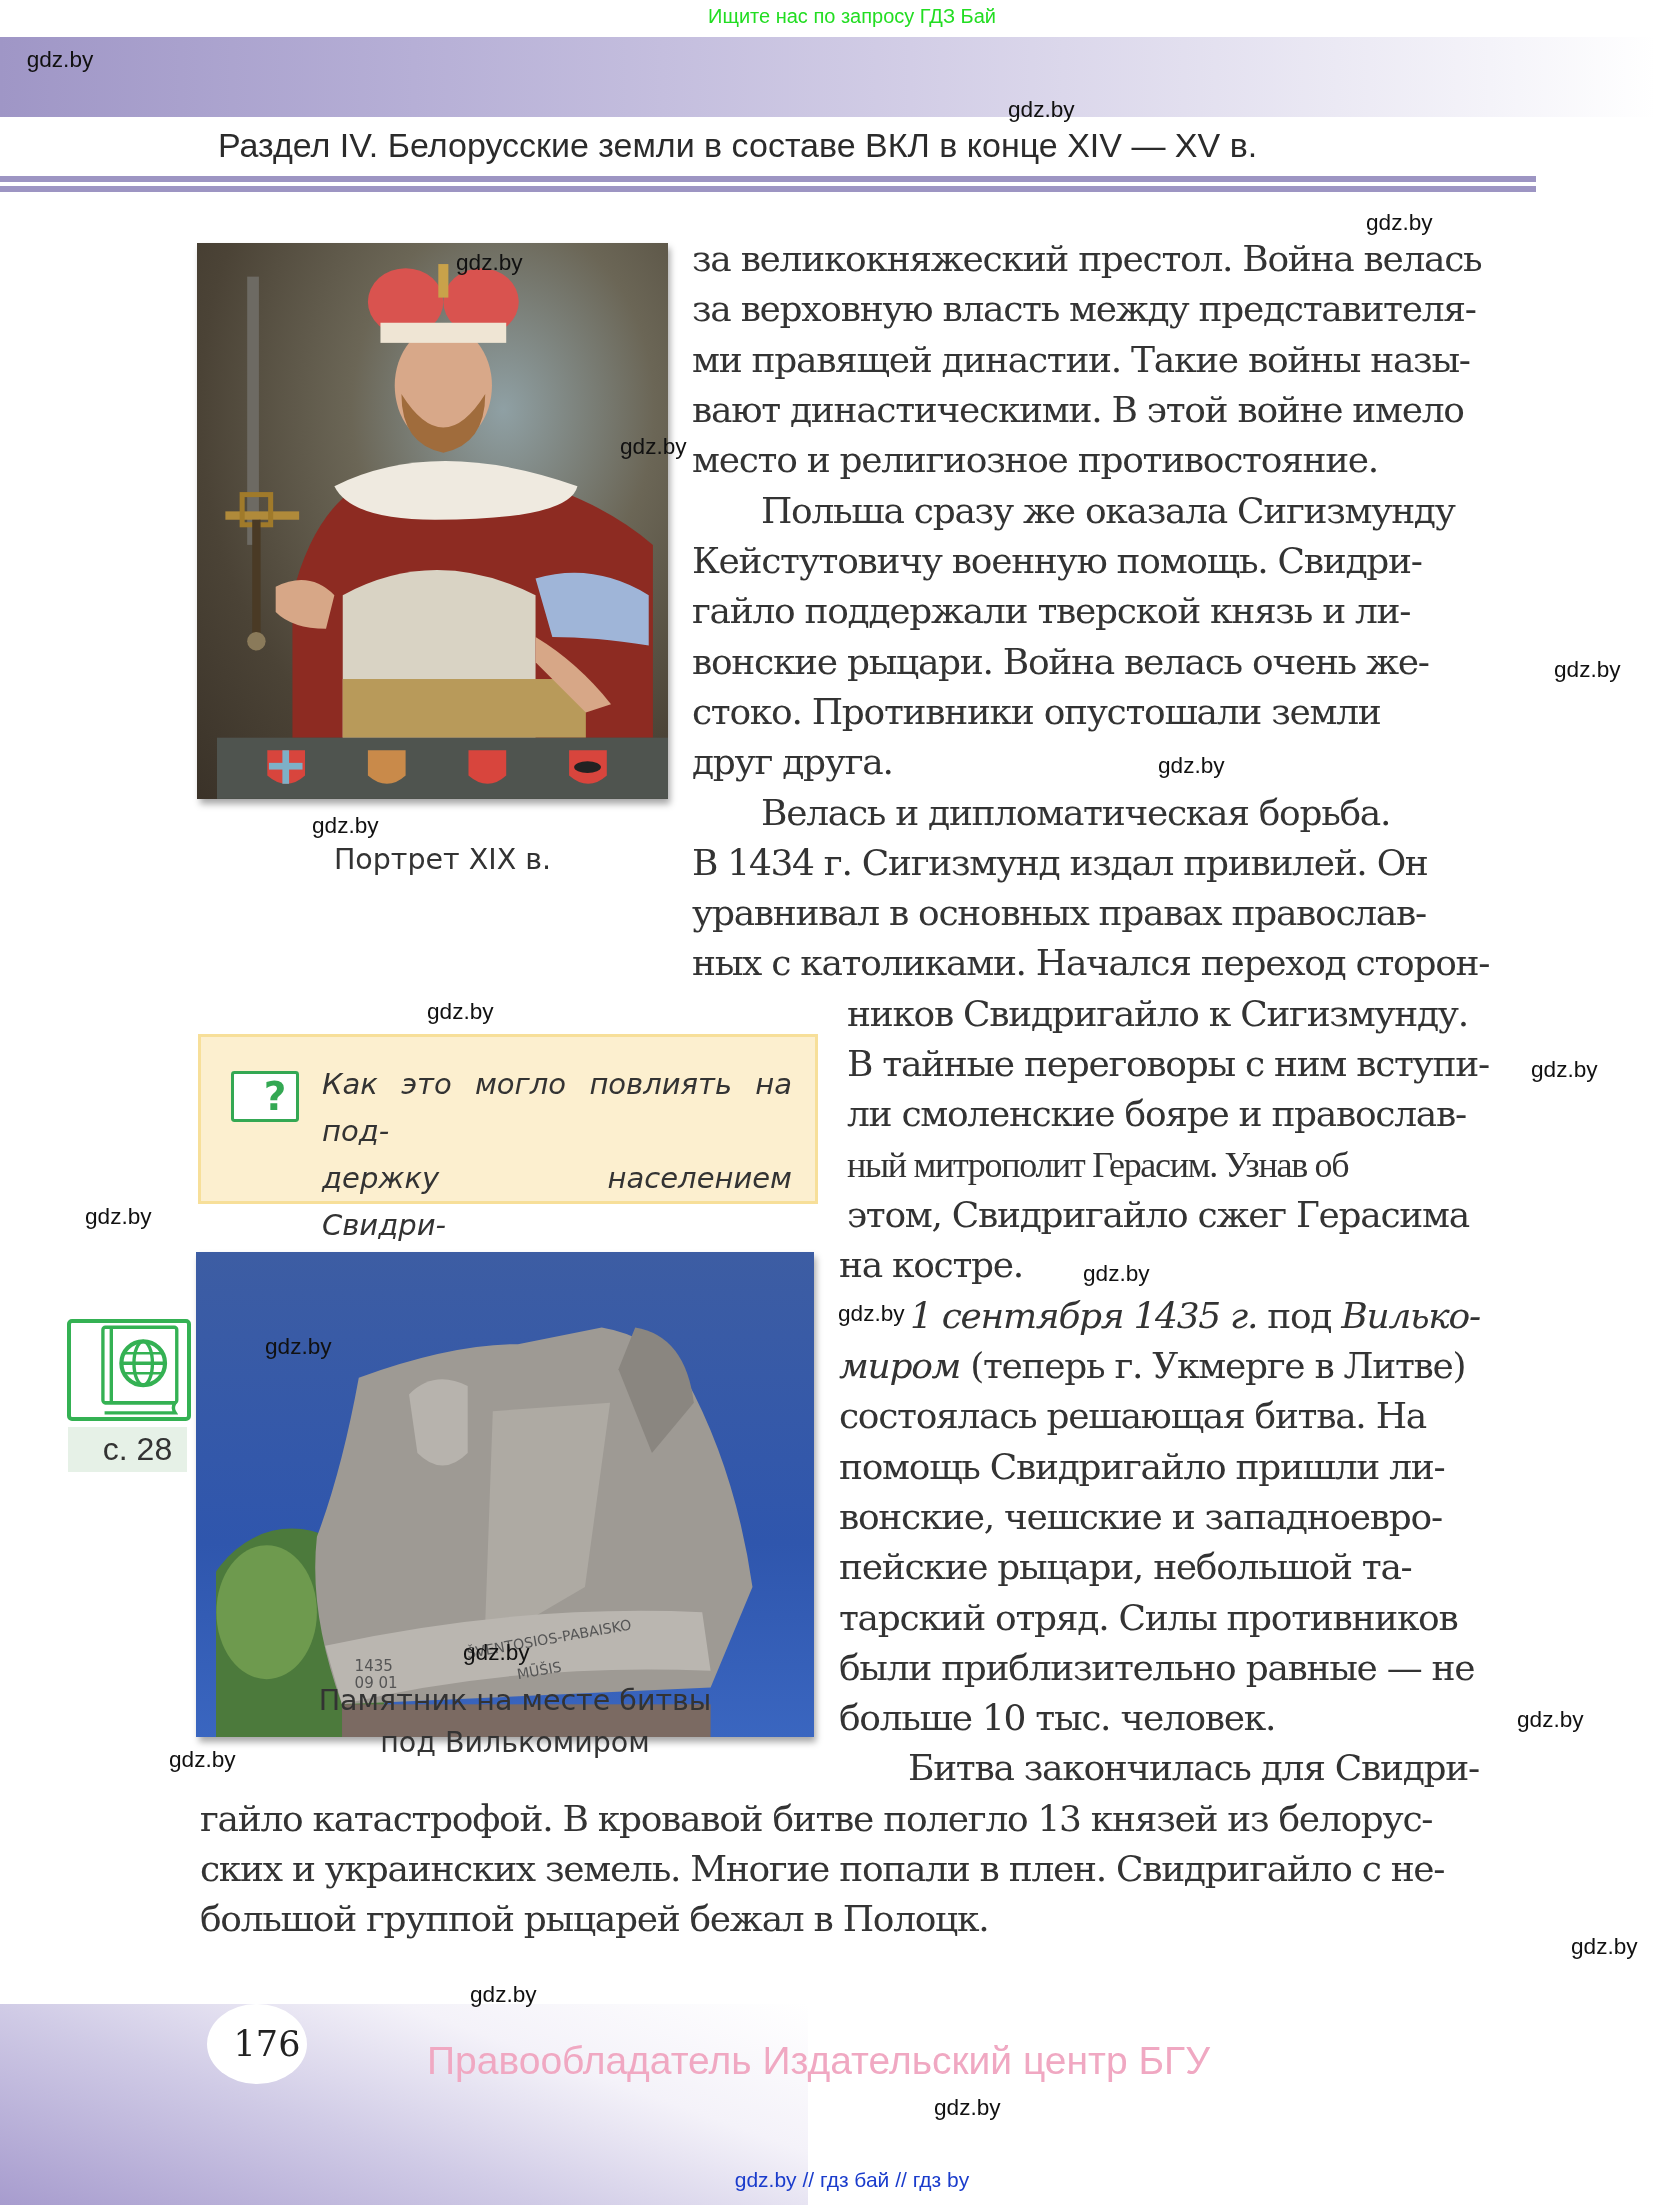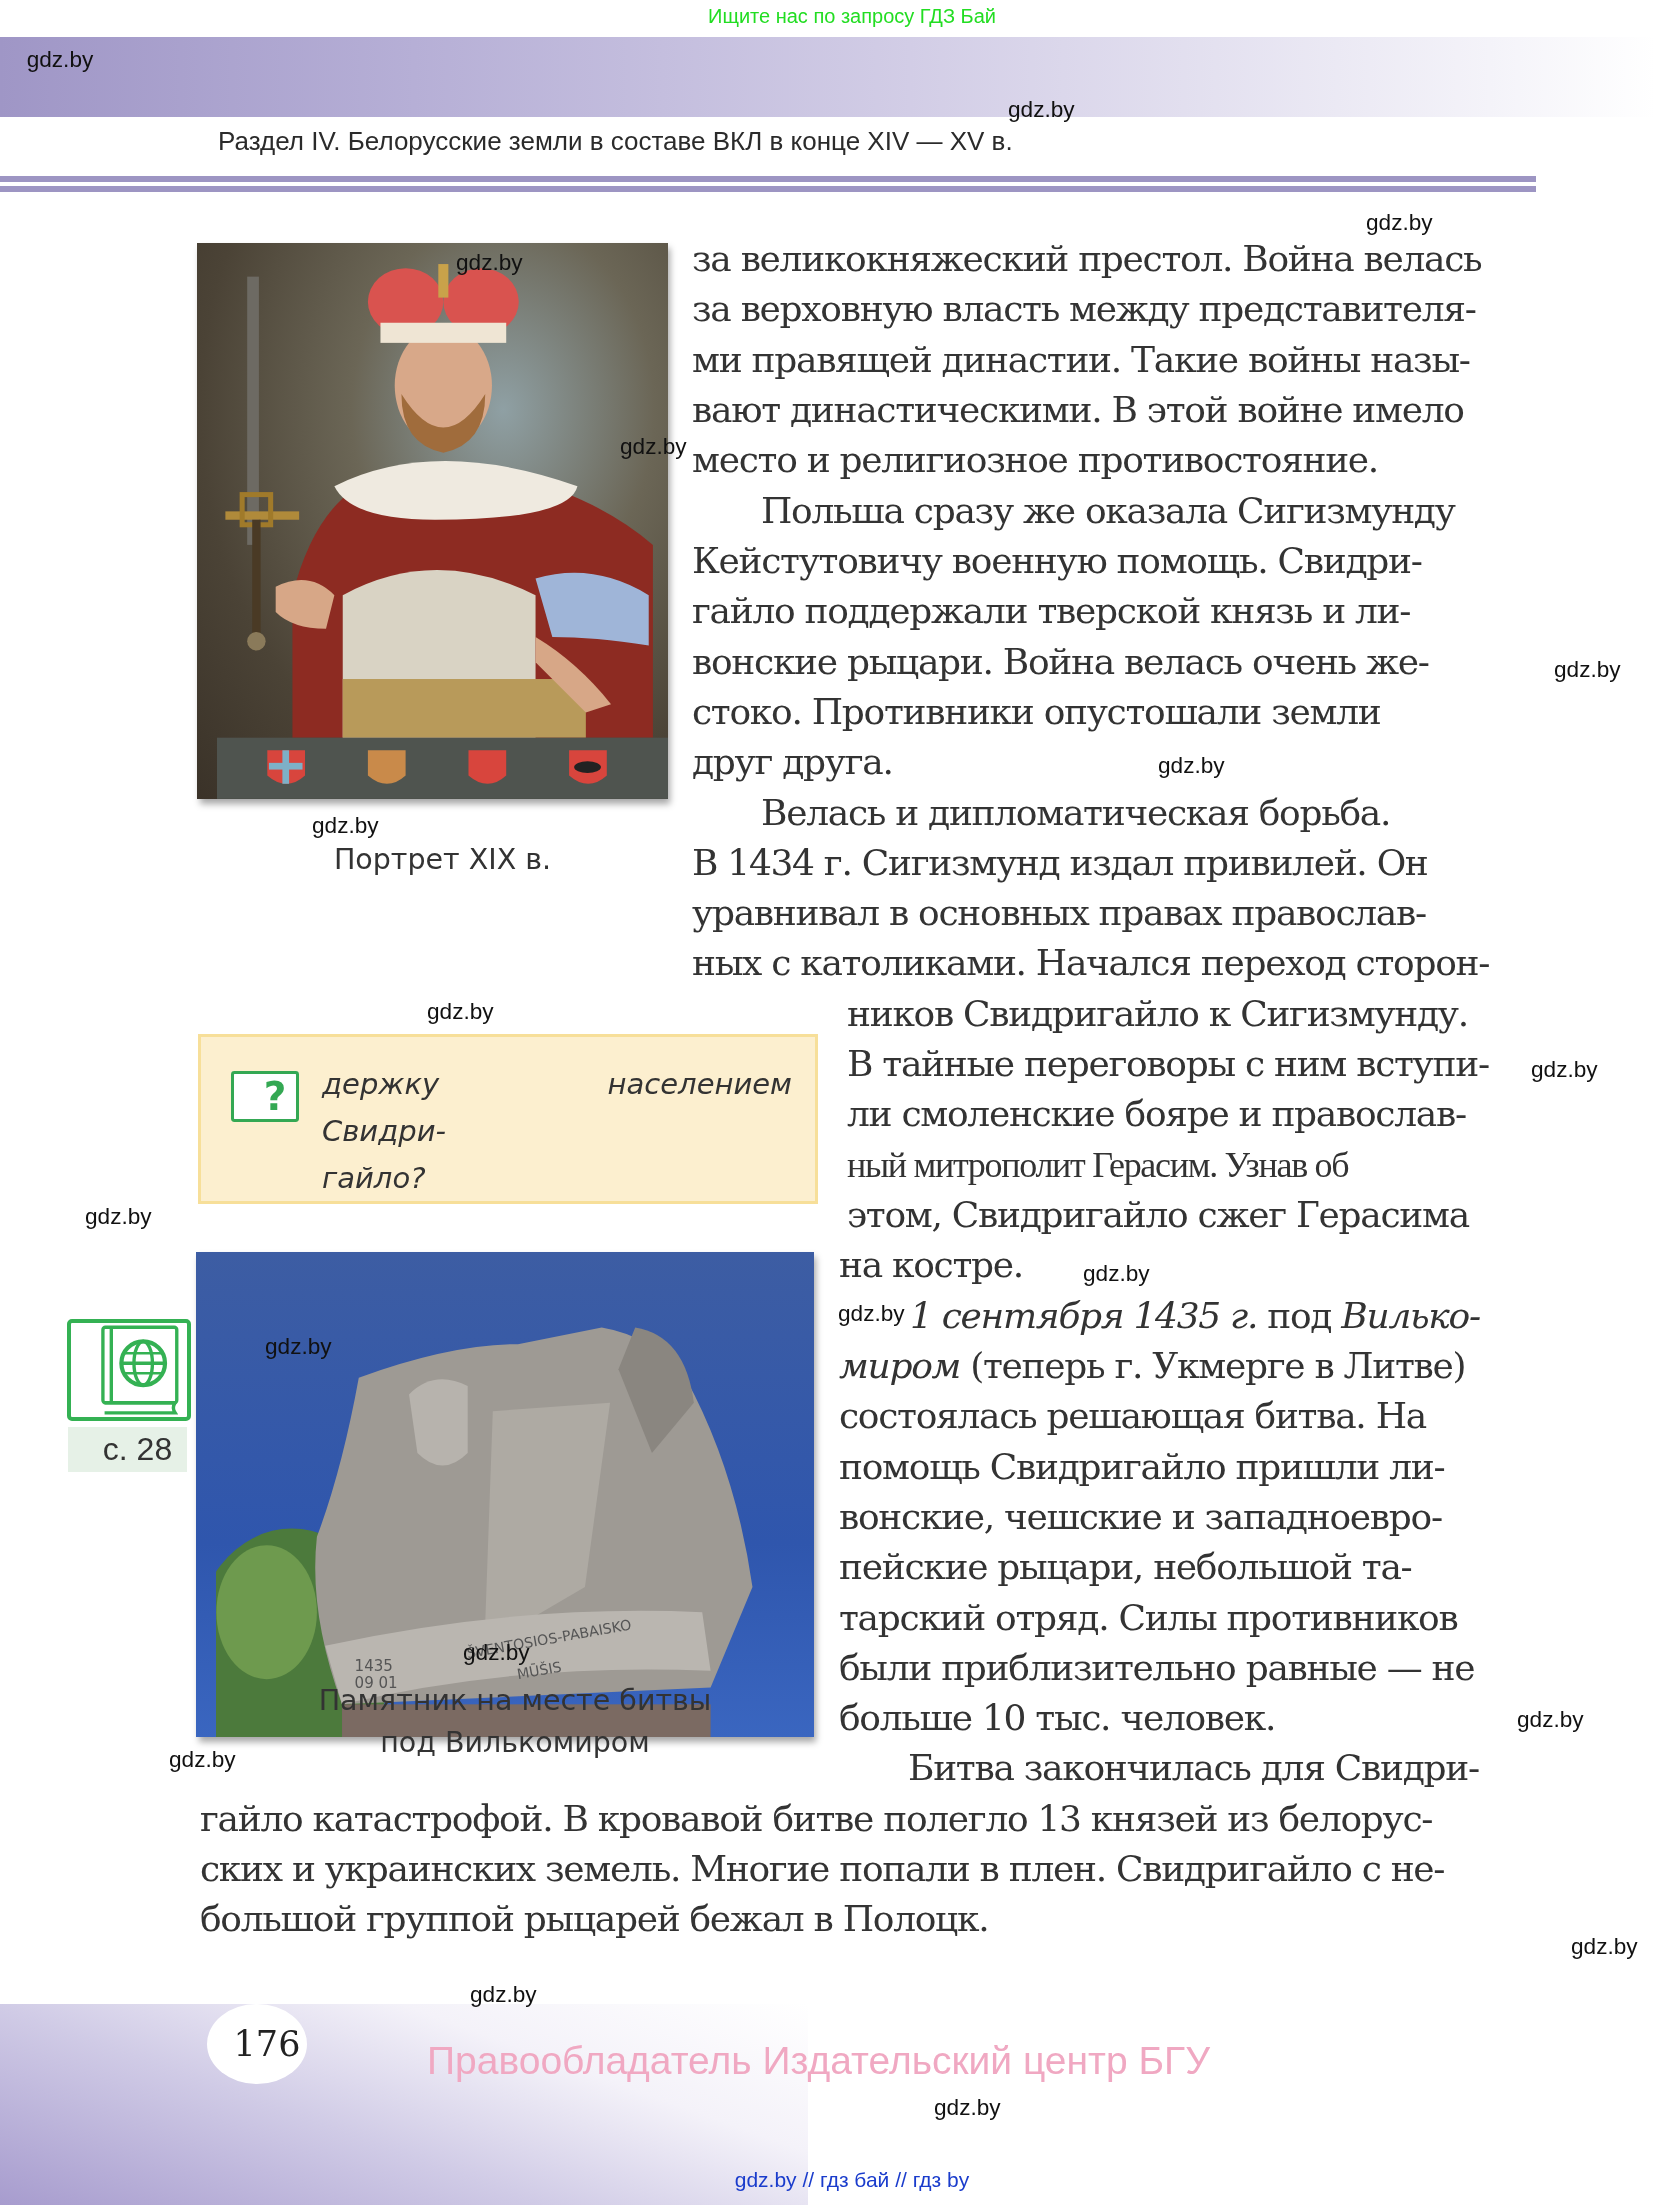--- a/index.html
+++ b/index.html
@@ -1,21 +1,21 @@
 <!DOCTYPE html>
 <html style="font-size:13.4px"><head>
 <meta charset="utf-8">
 <style>
   html,body{margin:0;padding:0;}
   body{width:1664px;height:2205px;position:relative;background:#ffffff;overflow:hidden;font-family:"DejaVu Serif",serif;color:#333;}
   .abs{position:absolute;padding-left:20px;}
   .topnote{left:0;top:0;width:1664px;text-align:center;top:5px;font-family:"Liberation Sans",sans-serif;font-size:20px;color:#22dd22;}
   .header-band{left:0;top:37px;width:1635px;height:80px;background:linear-gradient(90deg,#9f96c6 0%,#b6afd6 25%,#d2cde6 55%,#f4f3f9 90%,#ffffff 100%);}
   .wm{font-family:"Liberation Sans",sans-serif;font-size:22.6px;color:#111;white-space:nowrap;}
-  .section-title{left:198px;top:126px;font-family:"Liberation Sans",sans-serif;font-size:26px;color:#2b2b2b;white-space:nowrap;}
+  .section-title{left:198px;top:126px;font-family:"Liberation Sans",sans-serif;font-size:34px;color:#2b2b2b;white-space:nowrap;}
   .rule{left:0;width:1516px;height:5.9px;background:#9d95c3;}
   .portrait{left:197px;top:243px;width:451px;height:556px;box-shadow:3.4px 5px 6.7px rgba(0,0,0,0.35);overflow:hidden;
     background:radial-gradient(ellipse at 65% 30%,#8fa0a4 0%,#6b6656 35%,#4b4336 70%,#3a3228 100%);}
   .caption{font-family:"DejaVu Sans",sans-serif;font-size:28.5px;color:#333;text-align:center;line-height:42px;}
   .qbox{left:198px;top:1034px;width:594px;height:164px;background:#fcefcf;border:3.4px solid #f7df99;}
   .qmark{left:30px;top:34px;width:42px;height:45px;border:3.4px solid #34a853;border-radius:3.4px;background:#fff;color:#34a853;font-family:"DejaVu Sans",sans-serif;font-weight:bold;font-size:39px;line-height:45px;text-align:center;}
   .qtext{left:101px;top:23.5px;width:470px;font-family:"DejaVu Sans",sans-serif;font-style:italic;font-size:29px;line-height:47px;color:#333;text-align:justify;}
   .globe-box{left:67px;top:1319px;width:96px;height:94px;border:4.2px solid #34b153;border-radius:5px;background:#fff;}
   .pageref{left:68px;top:1427px;width:99px;height:45px;background:#e6f1e7;font-family:"Liberation Sans",sans-serif;font-size:32px;color:#333;text-align:center;line-height:45px;}
   .monument{left:196px;top:1252px;width:598px;height:485px;box-shadow:3.4px 5px 6.7px rgba(0,0,0,0.35);overflow:hidden;background:linear-gradient(180deg,#3d5da3 0%,#2f56ad 60%,#3a66c0 100%);}
@@ -71,20 +71,21 @@
     <ellipse cx="442" cy="625" rx="16" ry="7" fill="#222"></ellipse>
   </svg>
 </div>
 <div class="abs caption" style="left:197px;top:839px;width:451px;">
   <div>Портрет XIX в.</div>
 </div>
 
 <div class="abs qbox">
   <div class="abs qmark">?</div>
   <div class="abs qtext">
+    <div>Как это могло повлиять на под-</div>
     <div style="word-spacing:15px;">держку населением Свидри-</div>
     <div>гайло?</div>
   </div>
 </div>
 
 <div class="abs globe-box">
   <svg width="96" height="94" viewBox="0 0 114 112">
     <rect x="14" y="5" width="88" height="90" rx="3" fill="none" stroke="#34b153" stroke-width="4"></rect>
     <line x1="24" y1="5" x2="24" y2="95" stroke="#34b153" stroke-width="4"></line>
     <path d="M16 95 h84 q-4 6 0 12 h-84" fill="none" stroke="#34b153" stroke-width="4"></path>

